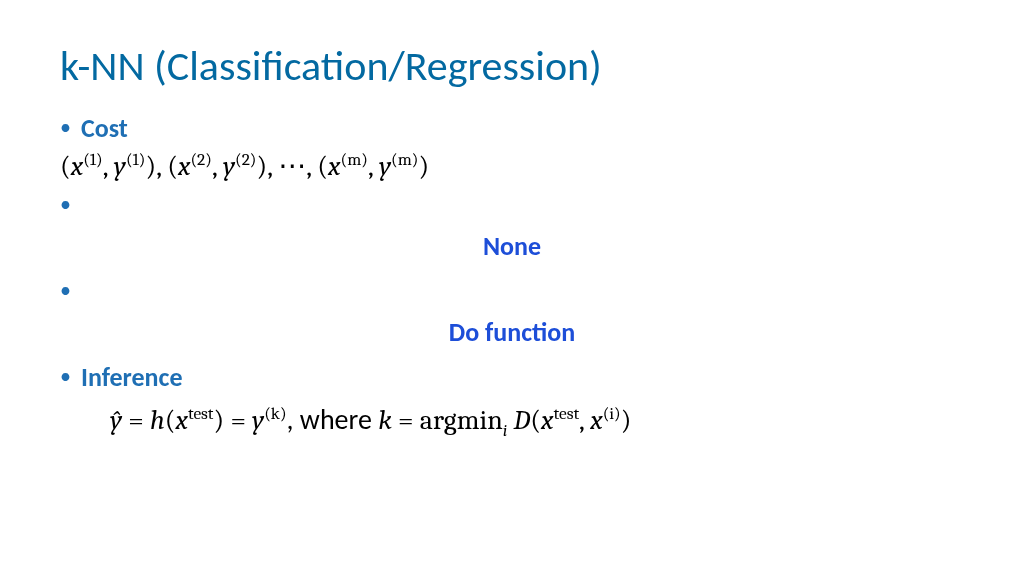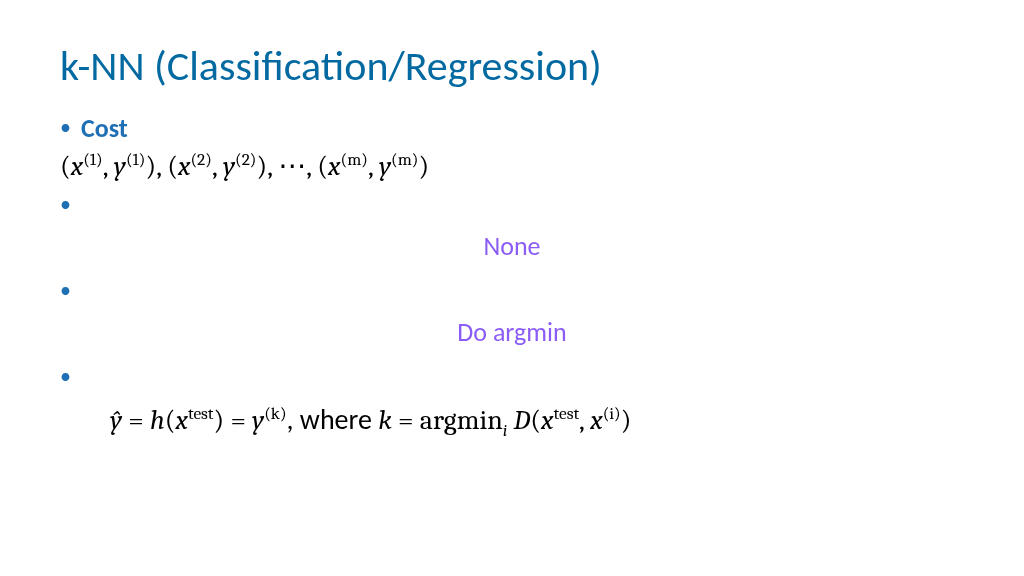--- a/index.html
+++ b/index.html
@@ -41,23 +41,24 @@
     text-align: left;
     font-family: "Cambria Math", Cambria, "Times New Roman", serif;
     font-size: 28px;
     color: #000000;
     margin: 6px 0 8px 0;
     font-style: italic;
   }
   .plain-center {
     text-align: center;
     font-size: 26px;
-    color: #8b5cf6;
+    color: #1d4ed8;
     margin: 10px 0 14px 0;
     font-family: Calibri, sans-serif;
+    font-weight: bold;
   }
   .math-left {
     font-family: "Cambria Math", Cambria, "Times New Roman", serif;
     font-size: 28px;
     color: #000000;
     margin: 10px 0 12px 50px;
     font-style: italic;
   }
   sup {
     font-size: 0.62em;
@@ -97,21 +98,22 @@
 <div class="bullet-item">
   <span class="bullet-dot">•</span>
 </div>
 
 <div class="plain-center">None</div>
 
 <div class="bullet-item">
   <span class="bullet-dot">•</span>
 </div>
 
-<div class="plain-center">Do argmin</div>
+<div class="plain-center">Do function</div>
 
 <div class="bullet-item">
   <span class="bullet-dot">•</span>
+  <span class="bullet-label">Inference</span>
 </div>
 
 <div class="math-left">
   <span>ŷ</span><span class="upright"> = </span><span>h</span><span class="paren">(</span><span>x</span><sup class="upright">test</sup><span class="paren">)</span><span class="upright"> = </span><span>y</span><sup class="upright"><span class="paren">(</span><span>k</span><span class="paren">)</span></sup><span class="where">, where </span><span>k</span><span class="upright"> = </span><span class="upright">argmin</span><sub>i</sub><span class="upright">&nbsp;</span><span>D</span><span class="paren">(</span><span>x</span><sup class="upright">test</sup><span class="upright">, </span><span>x</span><sup class="upright"><span class="paren">(</span><span>i</span><span class="paren">)</span></sup><span class="paren">)</span>
 </div>
 
 </body></html>

